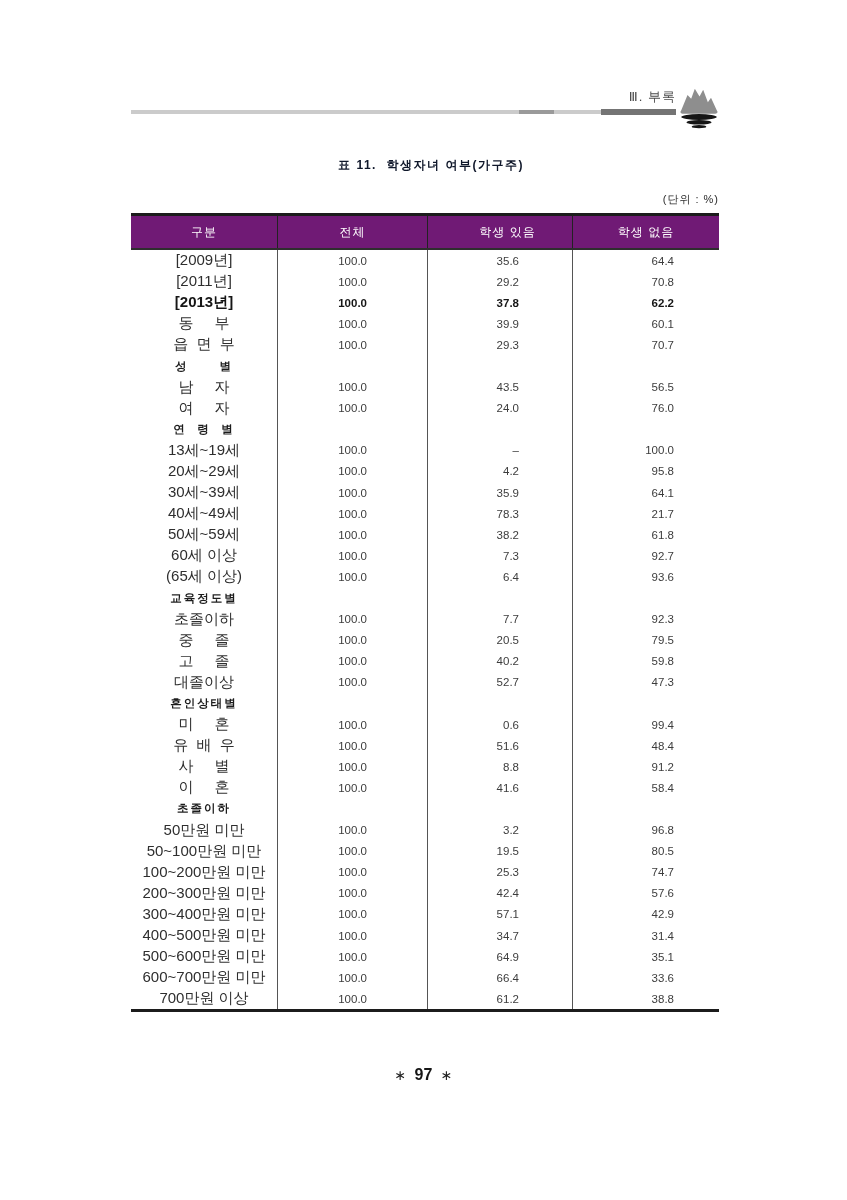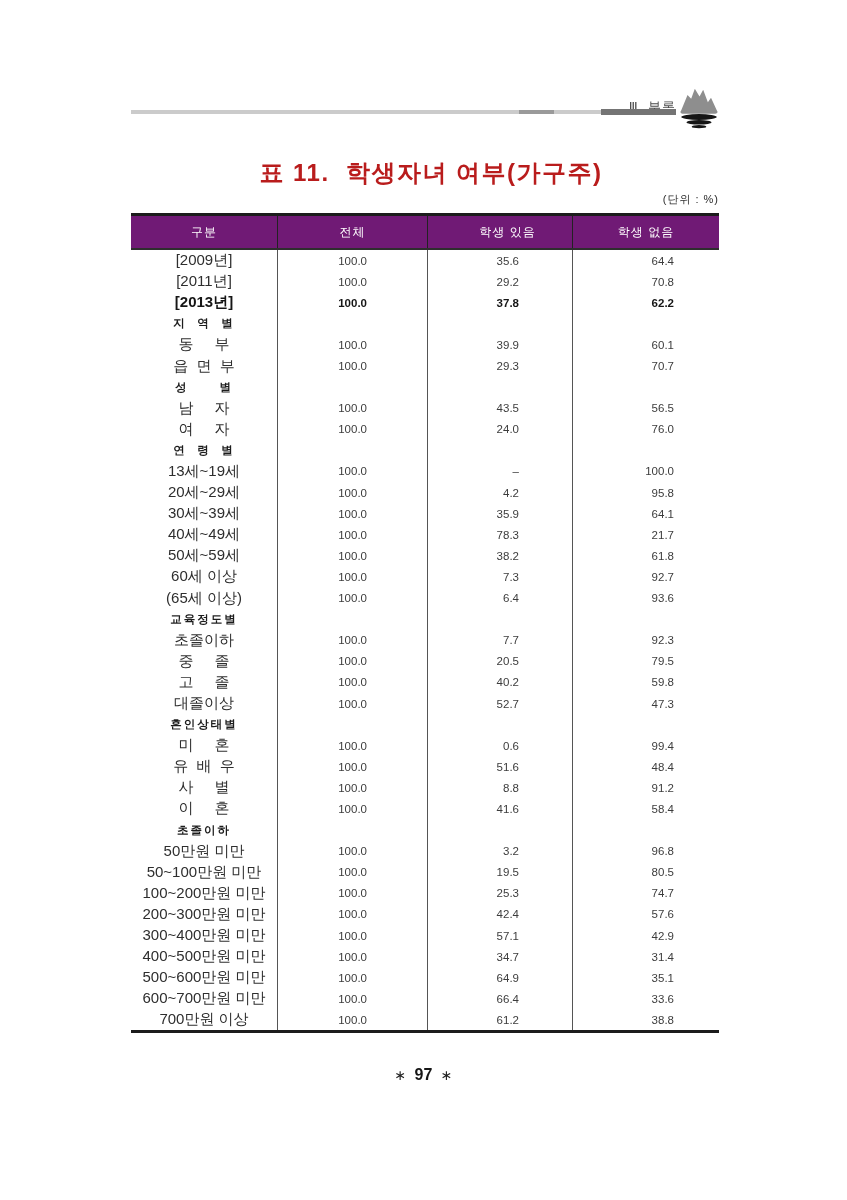--- a/index.html
+++ b/index.html
@@ -6,31 +6,31 @@
   html,body { background:#e8e8e8; }
   body { font-family:"Liberation Sans","DejaVu Sans",sans-serif; }
   #page {
     position:relative; width:847px; height:1200px; background:#ffffff;
     margin:0 auto; overflow:hidden; color:#222;
   }
 
   
   .breadcrumb {
     position:absolute; top:88px; left:0; width:676px;
-    text-align:right; font-size:13px; color:#4a4a4a; letter-spacing:1px;margin-top:10px;
+    text-align:right; font-size:13px; color:#4a4a4a; letter-spacing:1px;
   }
   .head-rule      { position:absolute; top:110px; left:131px; width:545px; height:4px; background:#cbcbcb; }
   .head-rule-seg1 { position:absolute; top:110px; left:519px; width:35px;  height:4px; background:#9a9a9a; }
   .head-rule-seg2 { position:absolute; top:109px; left:601px; width:75px;  height:6px; background:#747474; }
   .logo { position:absolute; top:82px; left:678px; width:42px; height:48px; }
 
   
   .doc-title {
     position:absolute; top:157px; left:131px; width:600px; text-align:center;
-    font-size:24px; font-weight:700; color:#b91c1c; letter-spacing:1.5px; white-space:pre;
+    font-size:12px; font-weight:700; color:#0f172a; letter-spacing:1.5px; white-space:pre;
   }
   .unit-label {
     position:absolute; top:192px; left:131px; width:588px; text-align:right;
     font-size:11px; color:#2a2a2a; letter-spacing:1px;
   }
 
   
   .stat-table { position:absolute; top:213px; left:131px; width:588px; }
   .thead {
     display:flex; height:37px; background:#701a75;
@@ -105,26 +105,20 @@
     <div class="cell c3">70.8</div>
   </div>
 
   <div class="trow emph">
     <div class="cell c0">[2013년]</div>
     <div class="cell c1">100.0</div>
     <div class="cell c2">37.8</div>
     <div class="cell c3">62.2</div>
   </div>
 
-  <div class="trow section">
-    <div class="cell c0">지  역  별</div>
-    <div class="cell c1"></div>
-    <div class="cell c2"></div>
-    <div class="cell c3"></div>
-  </div>
 
   <div class="trow">
     <div class="cell c0">동     부</div>
     <div class="cell c1">100.0</div>
     <div class="cell c2">39.9</div>
     <div class="cell c3">60.1</div>
   </div>
 
   <div class="trow">
     <div class="cell c0">읍  면  부</div>

